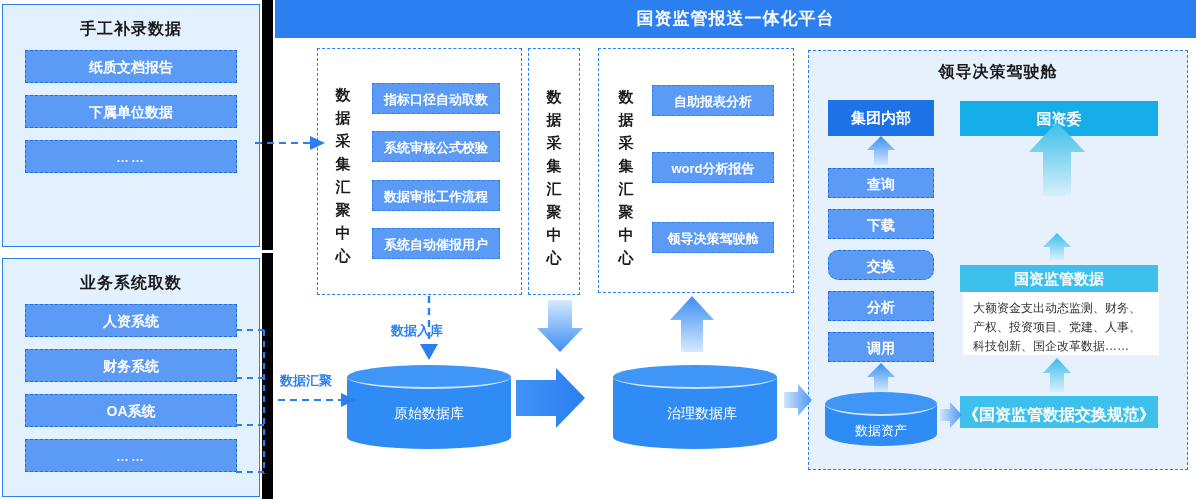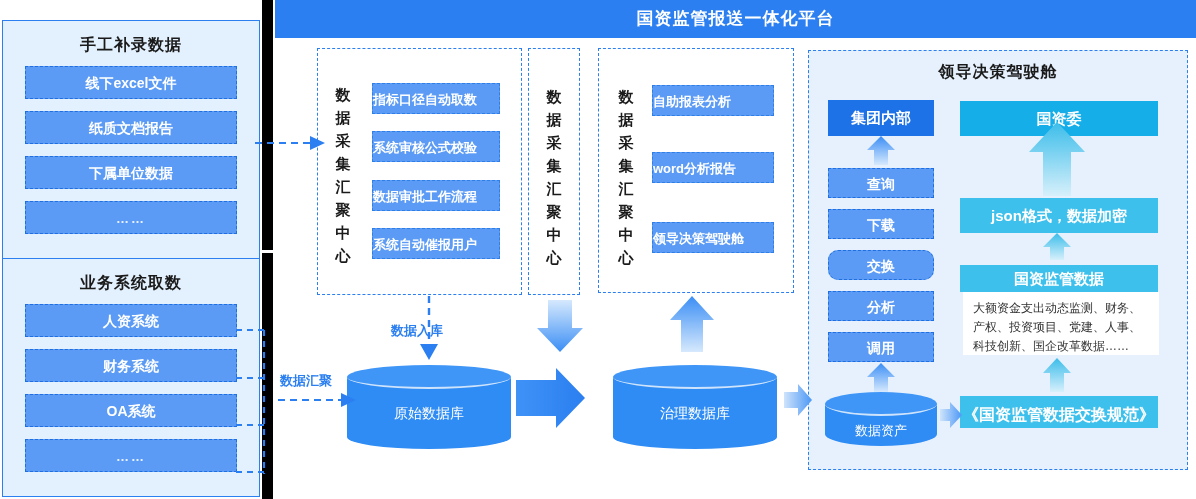--- a/index.html
+++ b/index.html
@@ -1,21 +1,21 @@
 <!DOCTYPE html>
 <html><head>
 <meta charset="utf-8">
 <style>
   html,body{margin:0;padding:0;background:#fff;}
   body{width:1196px;height:499px;font-family:"Liberation Sans","DejaVu Sans",sans-serif;overflow:hidden;}
   #root{position:relative;width:1196px;height:499px;}
 
   
   .left-panel{position:absolute;left:2px;background:#e3f0fd;border:1px solid #2b7ff0;box-sizing:border-box;}
-  #panel-manual{top:20px;width:258px;height:243px;}
+  #panel-manual{top:4px;width:258px;height:243px;}
   #panel-biz{top:258px;width:258px;height:239px;}
   .panel-title{text-align:center;font-size:16px;font-weight:bold;color:#1a1a1a;margin-top:14px;letter-spacing:1px;}
   .panel-items{margin:10px 22px 0 22px;}
   .pitem{height:33px;line-height:33px;text-align:center;color:#fff;font-size:14px;font-weight:bold;
          background:#5b9bf5;border:1px dashed #1f6fe0;box-sizing:border-box;margin-bottom:12px;}
   .pitem.dots{color:#e8f1fe;letter-spacing:2px;font-size:13px;}
 
   .black-bar{position:absolute;background:#000;}
   #black-bar-top{left:262px;top:0;width:11px;height:250px;}
   #black-bar-bottom{left:262px;top:253px;width:11px;height:246px;}
@@ -29,21 +29,21 @@
   .dgroup{position:absolute;border:1px dashed #2b7ff0;box-sizing:border-box;background:transparent;}
   #grp-collect{left:317px;top:48px;width:205px;height:247px;}
   #grp-mid{left:528px;top:48px;width:52px;height:247px;}
   #grp-analysis{left:598px;top:48px;width:196px;height:245px;}
 
   .vlabel{position:absolute;width:26px;font-size:15px;font-weight:bold;color:#1a1a1a;
           line-height:23px;text-align:center;}
   .vlabel span{display:block;}
 
   .bbox{position:absolute;background:#5b9bf5;border:1px dashed #2f7fe8;box-sizing:border-box;
-        color:#fff;font-size:13px;font-weight:bold;text-align:left;}
+        color:#fff;font-size:13px;font-weight:bold;text-align:center;}
 
   
   .cyl{position:absolute;}
   .cyl .body{position:absolute;left:0;top:12px;width:100%;height:calc(100% - 24px);background:#2f8cf5;}
   .cyl .top{position:absolute;left:0;top:0;width:100%;height:24px;border-radius:50%;background:#3f96f7;
             border-bottom:2px solid #cfe4fb;box-sizing:border-box;}
   .cyl .bot{position:absolute;left:0;bottom:0;width:100%;height:24px;border-radius:50%;background:#2f8cf5;}
   .cyl .lbl{position:absolute;left:0;width:100%;text-align:center;color:#fff;font-size:14px;}
 
   .txt{position:absolute;font-size:13px;font-weight:bold;color:#2b7ff0;white-space:nowrap;}
@@ -68,21 +68,20 @@
   .svgwrap{position:absolute;left:0;top:0;width:1196px;height:499px;pointer-events:none;}
 </style>
 </head>
 <body>
 
 <div id="root">
 
   <div class="left-panel" id="panel-manual">
     <div class="panel-title">手工补录数据</div>
     <div class="panel-items">
-      <div class="pitem">线下excel文件</div>
       <div class="pitem">纸质文档报告</div>
       <div class="pitem">下属单位数据</div>
       <div class="pitem dots">……</div>
     </div>
   </div>
 
   <div class="left-panel" id="panel-biz">
     <div class="panel-title">业务系统取数</div>
     <div class="panel-items">
       <div class="pitem">人资系统</div>
@@ -149,21 +148,20 @@
   <div class="rbox rsolid-dark" style="left:828px;top:100px;width:106px;height:36px;line-height:36px;">集团内部</div>
 
   <div class="rbox rdash" style="left:828px;top:168px;width:106px;height:30px;line-height:30px;">查询</div>
   <div class="rbox rdash" style="left:828px;top:209px;width:106px;height:30px;line-height:30px;">下载</div>
   <div class="rbox rdash" style="left:828px;top:250px;width:106px;height:30px;line-height:30px;border-radius:10px;">交换</div>
   <div class="rbox rdash" style="left:828px;top:291px;width:106px;height:30px;line-height:30px;">分析</div>
   <div class="rbox rdash" style="left:828px;top:332px;width:106px;height:30px;line-height:30px;">调用</div>
 
   <div class="rbox rcyan" style="left:960px;top:101px;width:198px;height:35px;line-height:35px;">国资委</div>
 
-  <div class="rbox rcyan-lt" style="left:960px;top:198px;width:198px;height:35px;line-height:35px;">json格式，数据加密</div>
 
   <div class="rbox rcyan-lt" style="left:960px;top:265px;width:198px;height:27px;line-height:27px;border-bottom:none;">国资监管数据</div>
   <div id="data-desc-box" style="top:292px;height:63px;">大额资金支出动态监测、财务、产权、投资项目、党建、人事、科技创新、国企改革数据……</div>
 
   <div class="rbox rcyan-lt" style="left:960px;top:396px;width:198px;height:32px;line-height:38px;font-size:16px;">《国资监管数据交换规范》</div>
 
   <div class="cyl" style="left:825px;top:392px;width:112px;height:54px;">
     <div class="bot"></div>
     <div class="body"></div>
     <div class="top"></div>
@@ -174,21 +172,21 @@
     <div class="bot"></div>
     <div class="body"></div>
     <div class="top"></div>
     <div class="lbl" style="top:40px;">原始数据库</div>
   </div>
 
   <div class="cyl" style="left:613px;top:365px;width:164px;height:84px;">
     <div class="bot"></div>
     <div class="body"></div>
     <div class="top"></div>
-    <div class="lbl" style="top:40px;">治理数据库</div>
+    <div class="lbl" style="top:40px;padding-left:7px;">治理数据库</div>
   </div>
 
   <div class="eft" style="left:520px;top:385px;">EFT</div>
 
   <div class="txt" style="left:280px;top:372px;">数据汇聚</div>
   <div class="txt" style="left:391px;top:322px;">数据入库</div>
 
   <div style="position:absolute;left:1050px;top:148px;width:14px;font-size:11px;font-weight:bold;color:#2b7ff0;line-height:14px;text-align:center;">
     <span style="display:block;">上</span>
       <span style="display:block;">报</span>

